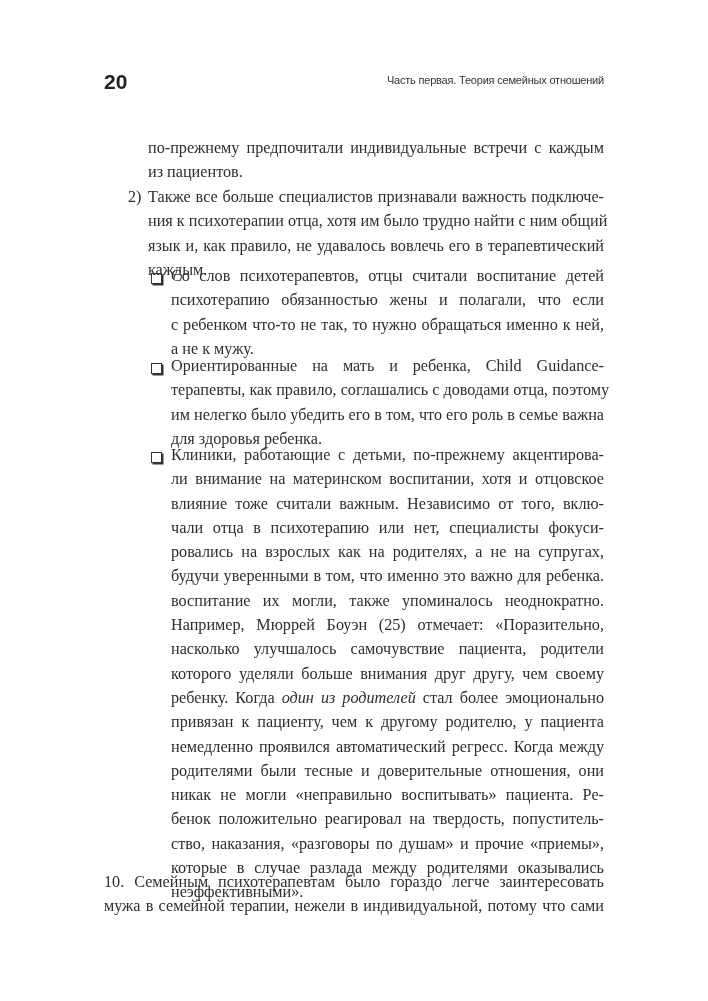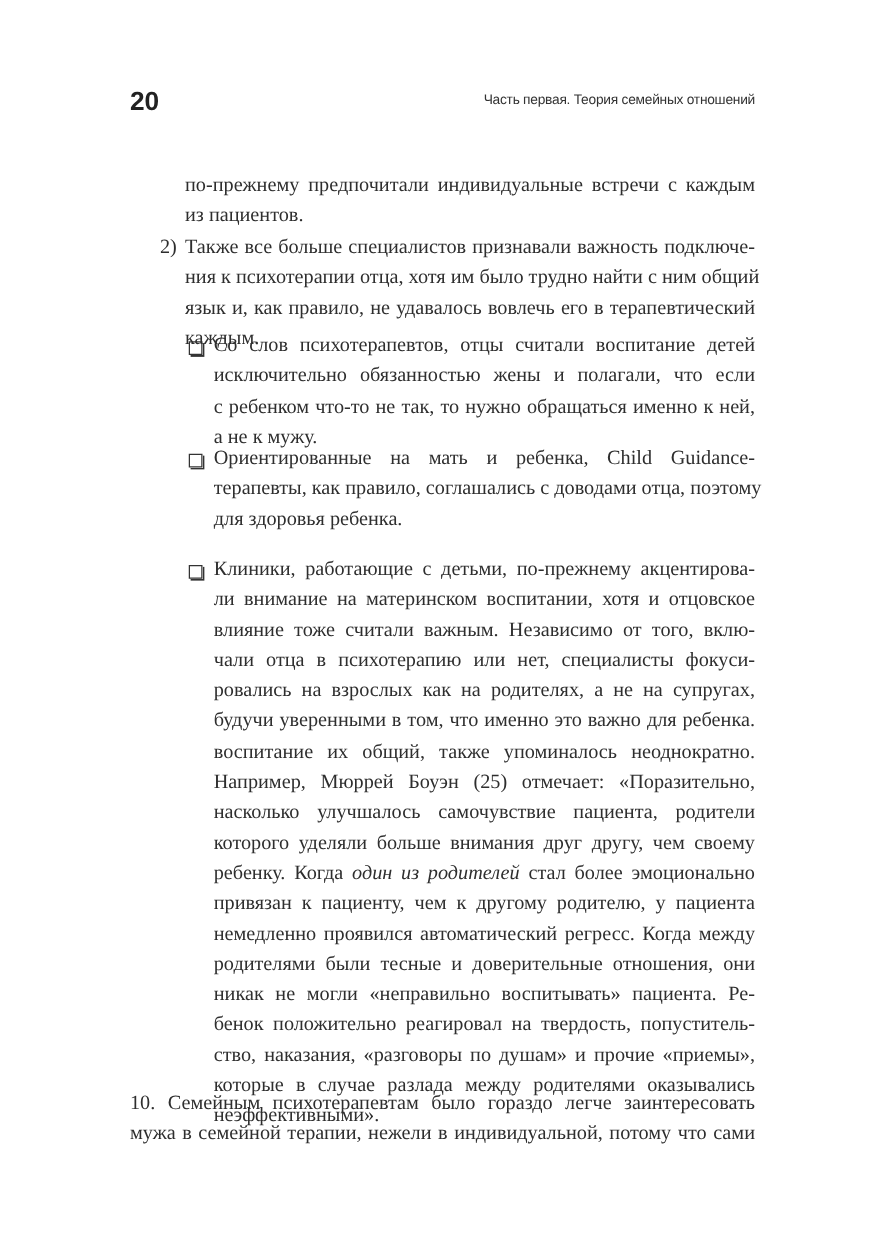--- a/index.html
+++ b/index.html
@@ -46,41 +46,42 @@
   <div class="block" style="left:148px; top:185px; width:456px;">
     <span class="line">Также все больше специалистов признавали важность подключе-</span>
     <span class="line">ния к психотерапии отца, хотя им было трудно найти с ним общий</span>
     <span class="line">язык и, как правило, не удавалось вовлечь его в терапевтический</span>
     <span class="line last">каждым.</span>
   </div>
 
   <span class="checkbox" style="left:151px; top:273px;"></span>
   <div class="block" style="left:171px; top:264px; width:433px;">
     <span class="line">Со слов психотерапевтов, отцы считали воспитание детей</span>
-    <span class="line">исключительно обязанностью жены и полагали, что если</span>
+    <span class="line">психотерапию обязанностью жены и полагали, что если</span>
     <span class="line">с ребенком что-то не так, то нужно обращаться именно к ней,</span>
     <span class="line last">а не к мужу.</span>
   </div>
 
   <span class="checkbox" style="left:151px; top:363px;"></span>
   <div class="block" style="left:171px; top:354px; width:433px;">
     <span class="line">Ориентированные на мать и ребенка, Child Guidance-</span>
     <span class="line">терапевты, как правило, соглашались с доводами отца, поэтому</span>
+    <span class="line">им нелегко было убедить его в том, что его роль в семье важна</span>
     <span class="line last">для здоровья ребенка.</span>
   </div>
 
   <span class="checkbox" style="left:151px; top:452px;"></span>
   <div class="block" style="left:171px; top:443px; width:433px;">
     <span class="line">Клиники, работающие с детьми, по-прежнему акцентирова-</span>
     <span class="line">ли внимание на материнском воспитании, хотя и отцовское</span>
     <span class="line">влияние тоже считали важным. Независимо от того, вклю-</span>
     <span class="line">чали отца в психотерапию или нет, специалисты фокуси-</span>
     <span class="line">ровались на взрослых как на родителях, а не на супругах,</span>
     <span class="line">будучи уверенными в том, что именно это важно для ребенка.</span>
-    <span class="line">воспитание их общий, также упоминалось неоднократно.</span>
+    <span class="line">воспитание их могли, также упоминалось неоднократно.</span>
     <span class="line">Например, Мюррей Боуэн (25) отмечает: «Поразительно,</span>
     <span class="line">насколько улучшалось самочувствие пациента, родители</span>
     <span class="line">которого уделяли больше внимания друг другу, чем своему</span>
     <span class="line"><span>ребенку. Когда </span><em>один из родителей</em><span> стал более эмоционально</span></span>
     <span class="line">привязан к пациенту, чем к другому родителю, у пациента</span>
     <span class="line">немедленно проявился автоматический регресс. Когда между</span>
     <span class="line">родителями были тесные и доверительные отношения, они</span>
     <span class="line">никак не могли «неправильно воспитывать» пациента. Ре-</span>
     <span class="line">бенок положительно реагировал на твердость, попуститель-</span>
     <span class="line">ство, наказания, «разговоры по душам» и прочие «приемы»,</span>

